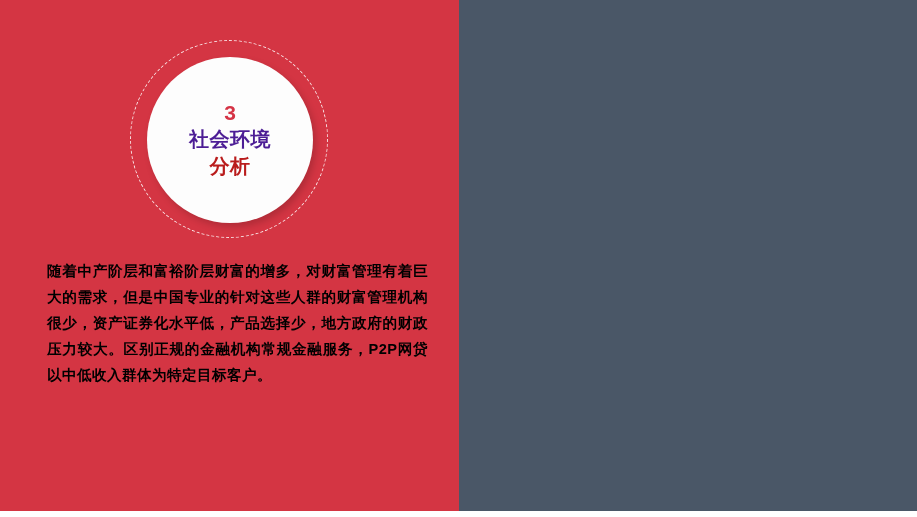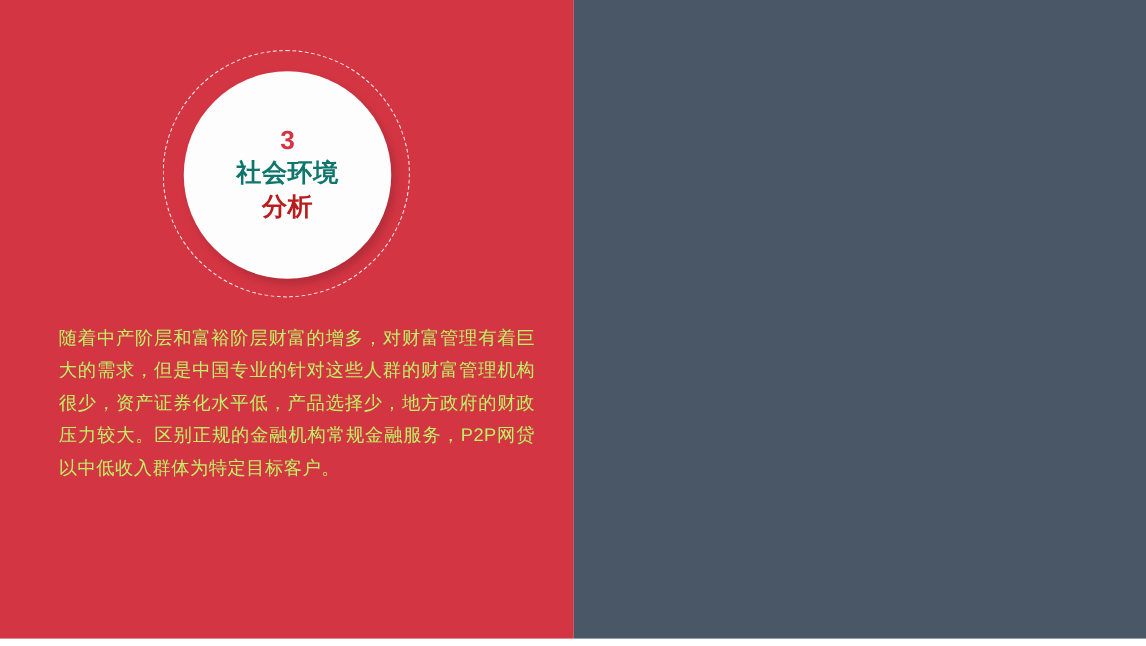--- a/index.html
+++ b/index.html
@@ -112,26 +112,26 @@
 <body>
 
 <div id="slide">
 
   <div class="panel panel-left" style="background: rgb(212, 53, 67);">
 
     <div class="badge badge-left">
       <div class="dashed-ring"></div>
       <div class="disc" style="background: rgb(253, 253, 253);">
         <div class="disc-number red-text" style="color: rgb(213, 51, 69);">3</div>
-        <div class="disc-title-line red-text" style="color: #0f766e;">社会环境</div>
+        <div class="disc-title-line red-text" style="color: #4c1d95;">社会环境</div>
         <div class="disc-title-line red-text" style="color: #b91c1c;">分析</div>
       </div>
     </div>
 
-    <div class="paragraph para-left" style="color: #bef264;">随着中产阶层和富裕阶层财富的增多，对财富管理有着巨大的需求，但是中国专业的针对这些人群的财富管理机构很少，资产证券化水平低，产品选择少，地方政府的财政压力较大。区别正规的金融机构常规金融服务，P2P网贷以中低收入群体为特定目标客户。</div>
+    <div class="paragraph para-left" style="color: #000000; font-weight: bold;">随着中产阶层和富裕阶层财富的增多，对财富管理有着巨大的需求，但是中国专业的针对这些人群的财富管理机构很少，资产证券化水平低，产品选择少，地方政府的财政压力较大。区别正规的金融机构常规金融服务，P2P网贷以中低收入群体为特定目标客户。</div>
   </div>
 
   <div class="panel panel-right" style="background: rgb(74, 87, 103);">
 
     
 
     
   </div>
 
   <div class="bottom-strip"></div>

